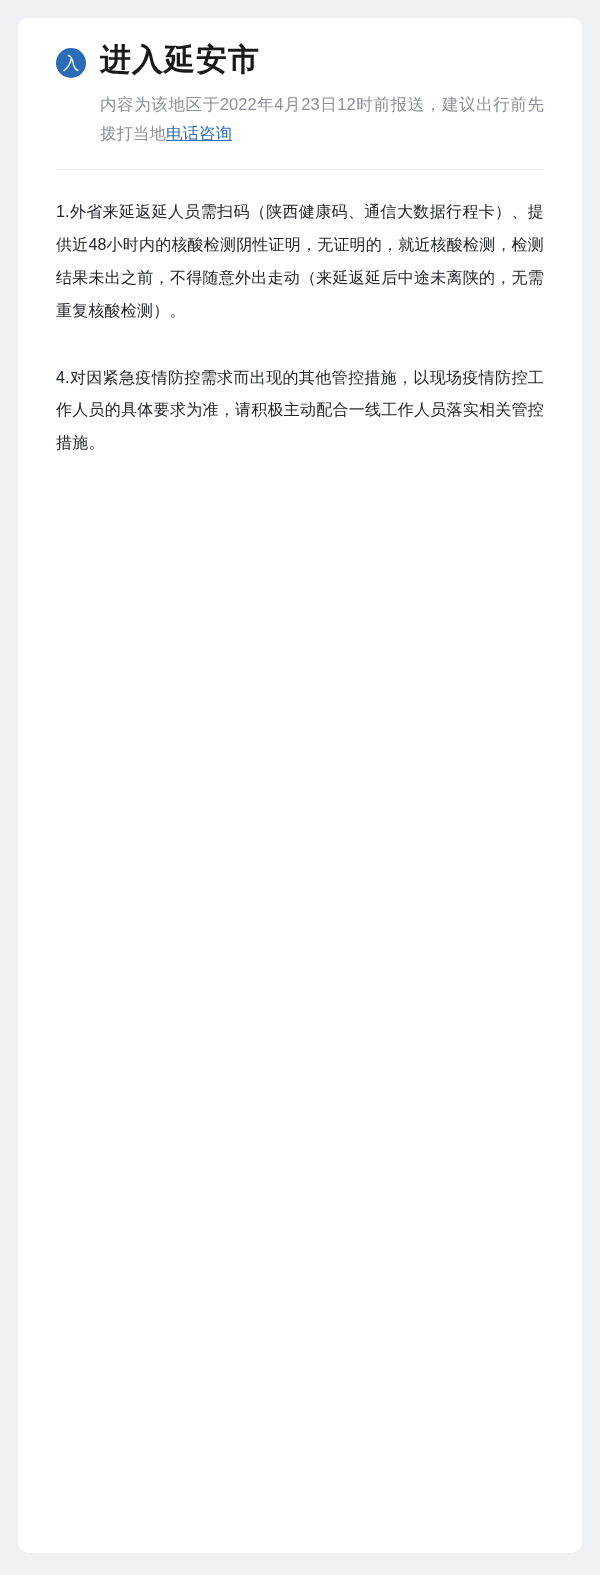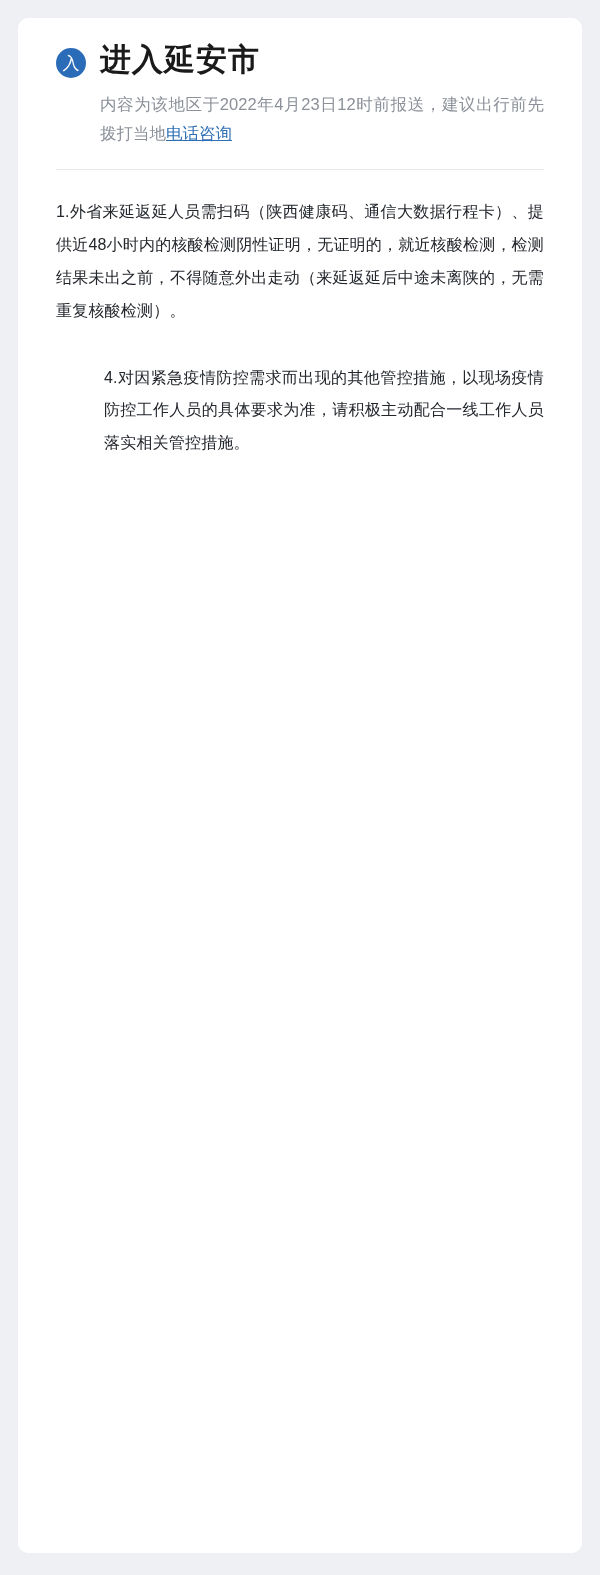--- a/index.html
+++ b/index.html
@@ -71,21 +71,21 @@
     margin: 22px 0 26px 0;
   }
   .para {
     font-size: 16px;
     line-height: 2.05;
     color: #23272c;
     margin: 0 0 34px 0;
     text-align: justify;
     letter-spacing: 0.2px;
   }
-  .para:last-child { margin-bottom: 0; margin-left: 48px; }
+  .para:last-child { margin-bottom: 0; }
 </style>
 </head>
 <body>
 
 <div id="page">
   <div class="card">
 
     <div class="header">
       <div class="badge">入</div>
       <div class="header-text">

